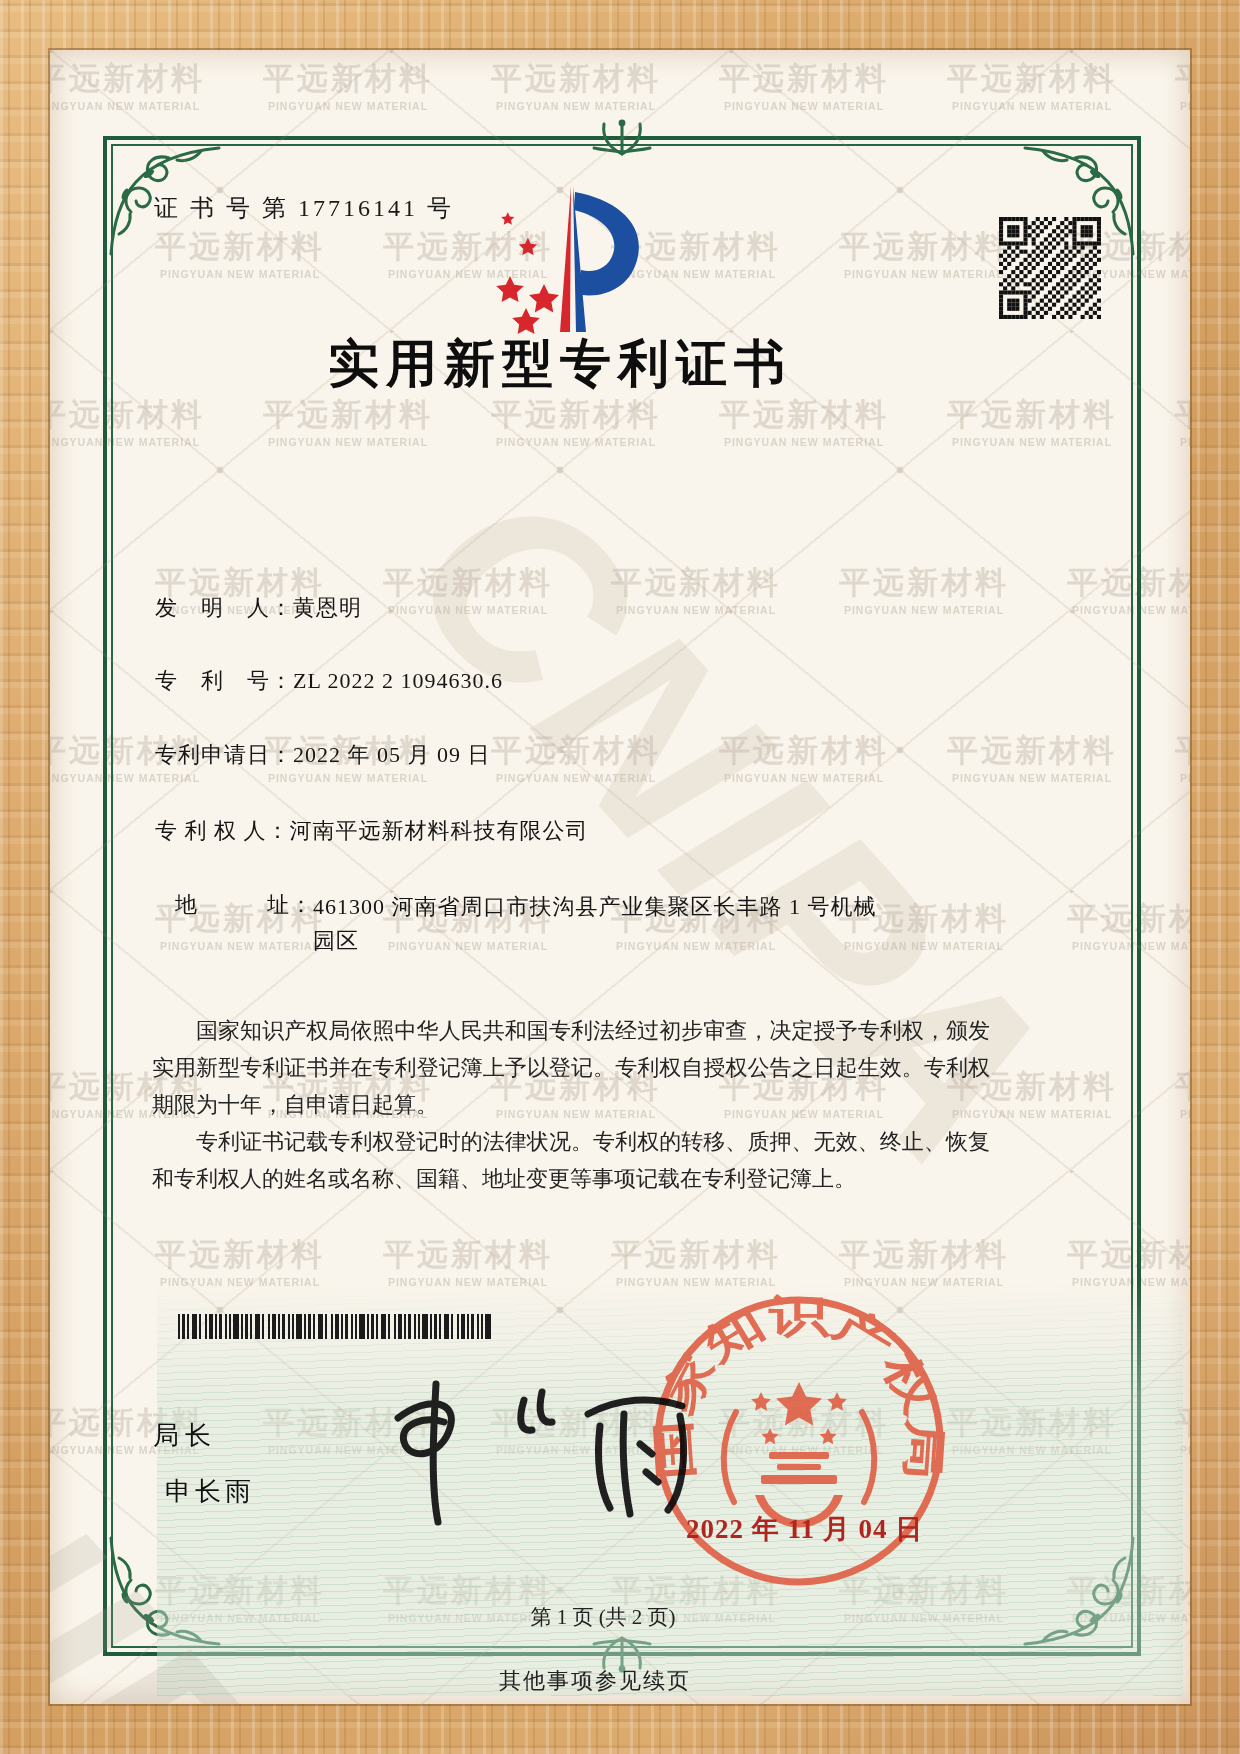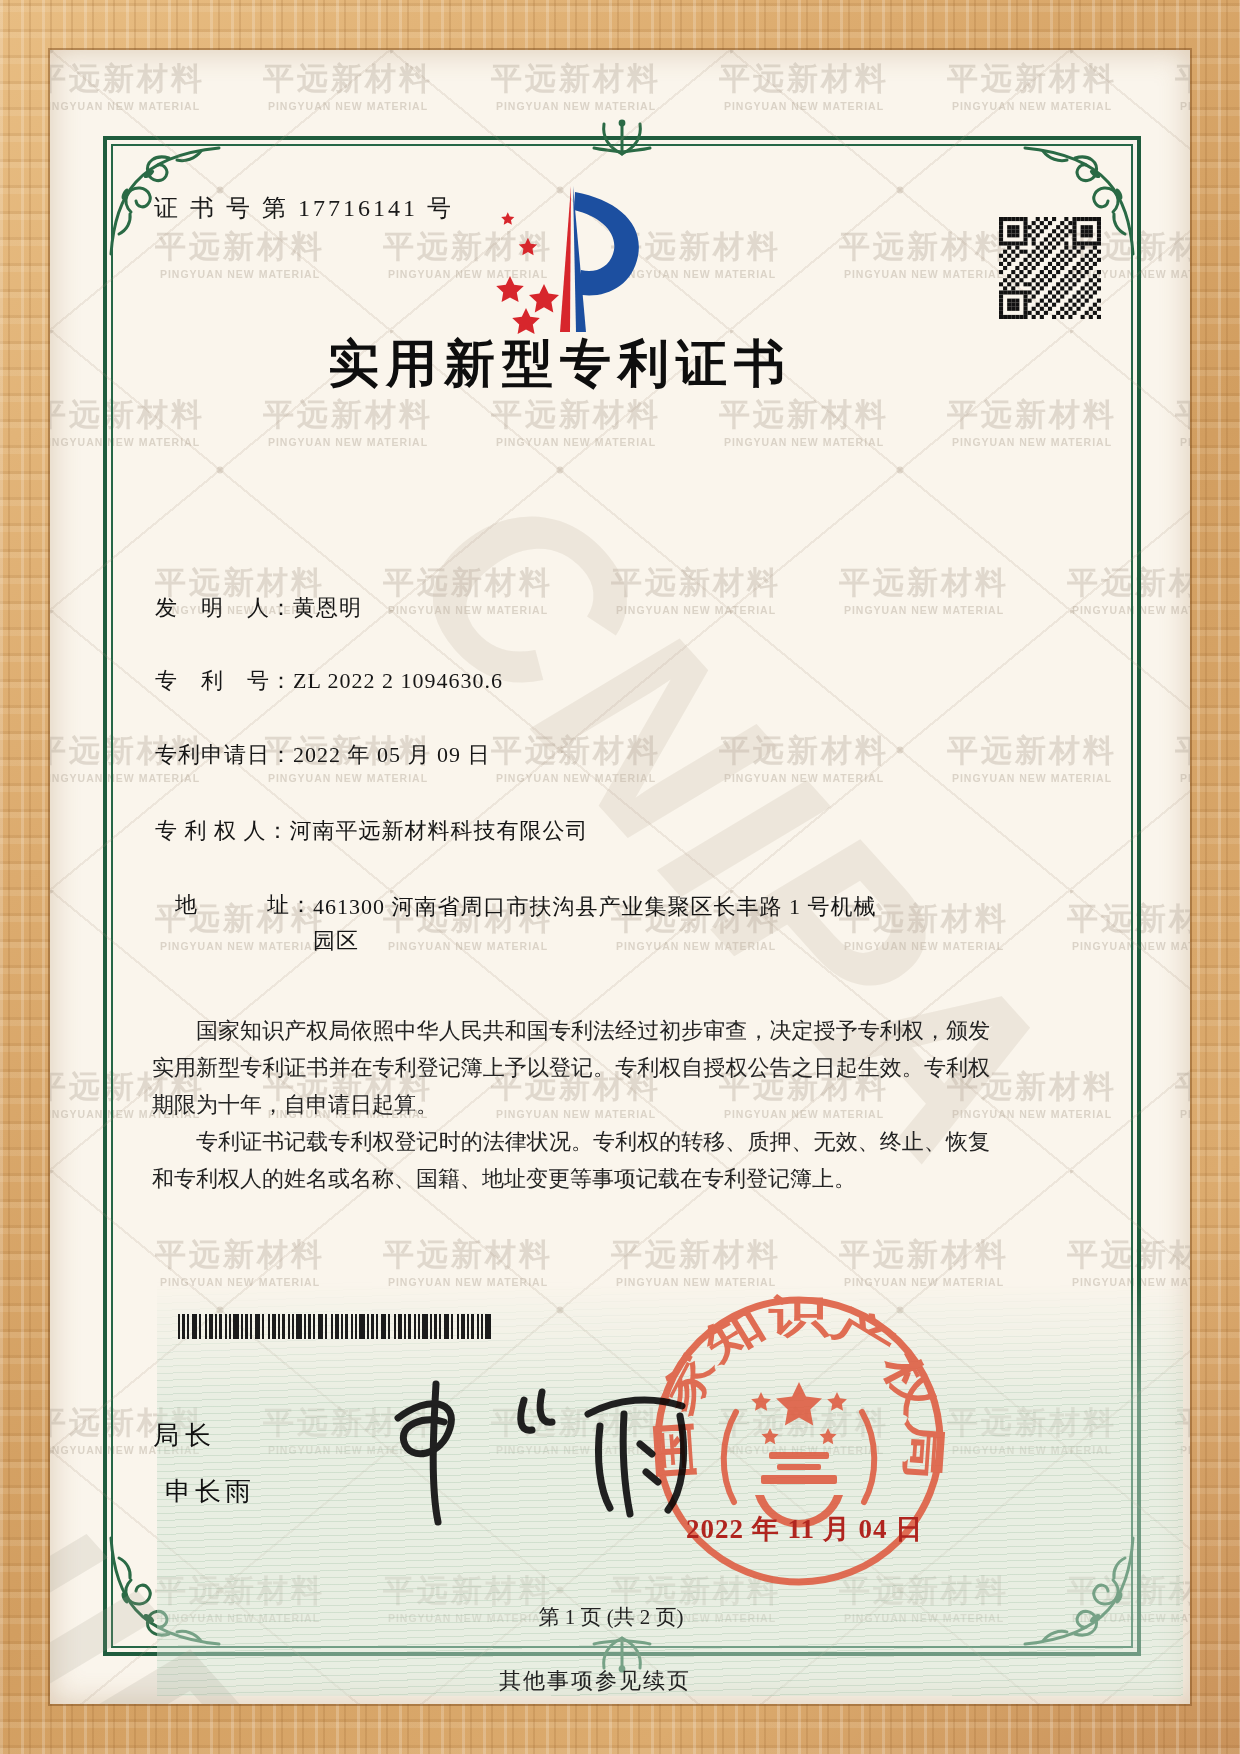--- a/index.html
+++ b/index.html
@@ -51,21 +51,21 @@
   .addr .fvalue{display:inline-block;vertical-align:top;width:586px;line-height:34px;}
   .grant2{position:absolute;left:608px;top:0;}
   .paras{position:absolute;left:152px;top:1012px;width:838px;font-size:22px;line-height:37px;color:#242424;text-align:justify;}
   .paras p{margin:0;text-indent:2em;}
   .barcode{position:absolute;left:178px;top:1314px;width:320px;height:25px;}
   .sig-title{position:absolute;left:153px;top:1418px;font-size:26px;color:#111;letter-spacing:6px;font-family:Liberation Serif, serif;}
   .sig-name{position:absolute;left:165px;top:1474px;font-size:26px;color:#111;letter-spacing:4px;}
   .signature{position:absolute;left:372px;top:1374px;width:350px;height:160px;opacity:.94;}
   .seal{position:absolute;left:648px;top:1290px;width:302px;height:302px;opacity:.88;mix-blend-mode:multiply;}
   .seal-date{position:absolute;left:686px;top:1511px;font-size:27px;font-weight:600;color:#b0251f;letter-spacing:1px;z-index:7;}
-  .page-indicator{position:absolute;left:16px;top:1603px;width:1190px;text-align:center;font-size:21px;color:#222;}
+  .page-indicator{position:absolute;left:8px;top:1603px;width:1190px;text-align:center;font-size:21px;color:#222;}
   .continuation{position:absolute;left:0;top:1666px;width:1190px;text-align:center;font-size:22px;color:#222;letter-spacing:2px;}
   .logo{position:absolute;left:478px;top:180px;width:172px;height:156px;}
   .qr{position:absolute;left:999px;top:217px;width:102px;height:102px;}
   .content{position:absolute;inset:0;z-index:5;}
   .z3{z-index:3;} .z2{z-index:2;}
 </style>
 </head>
 <body>
 
 <div class="page">

